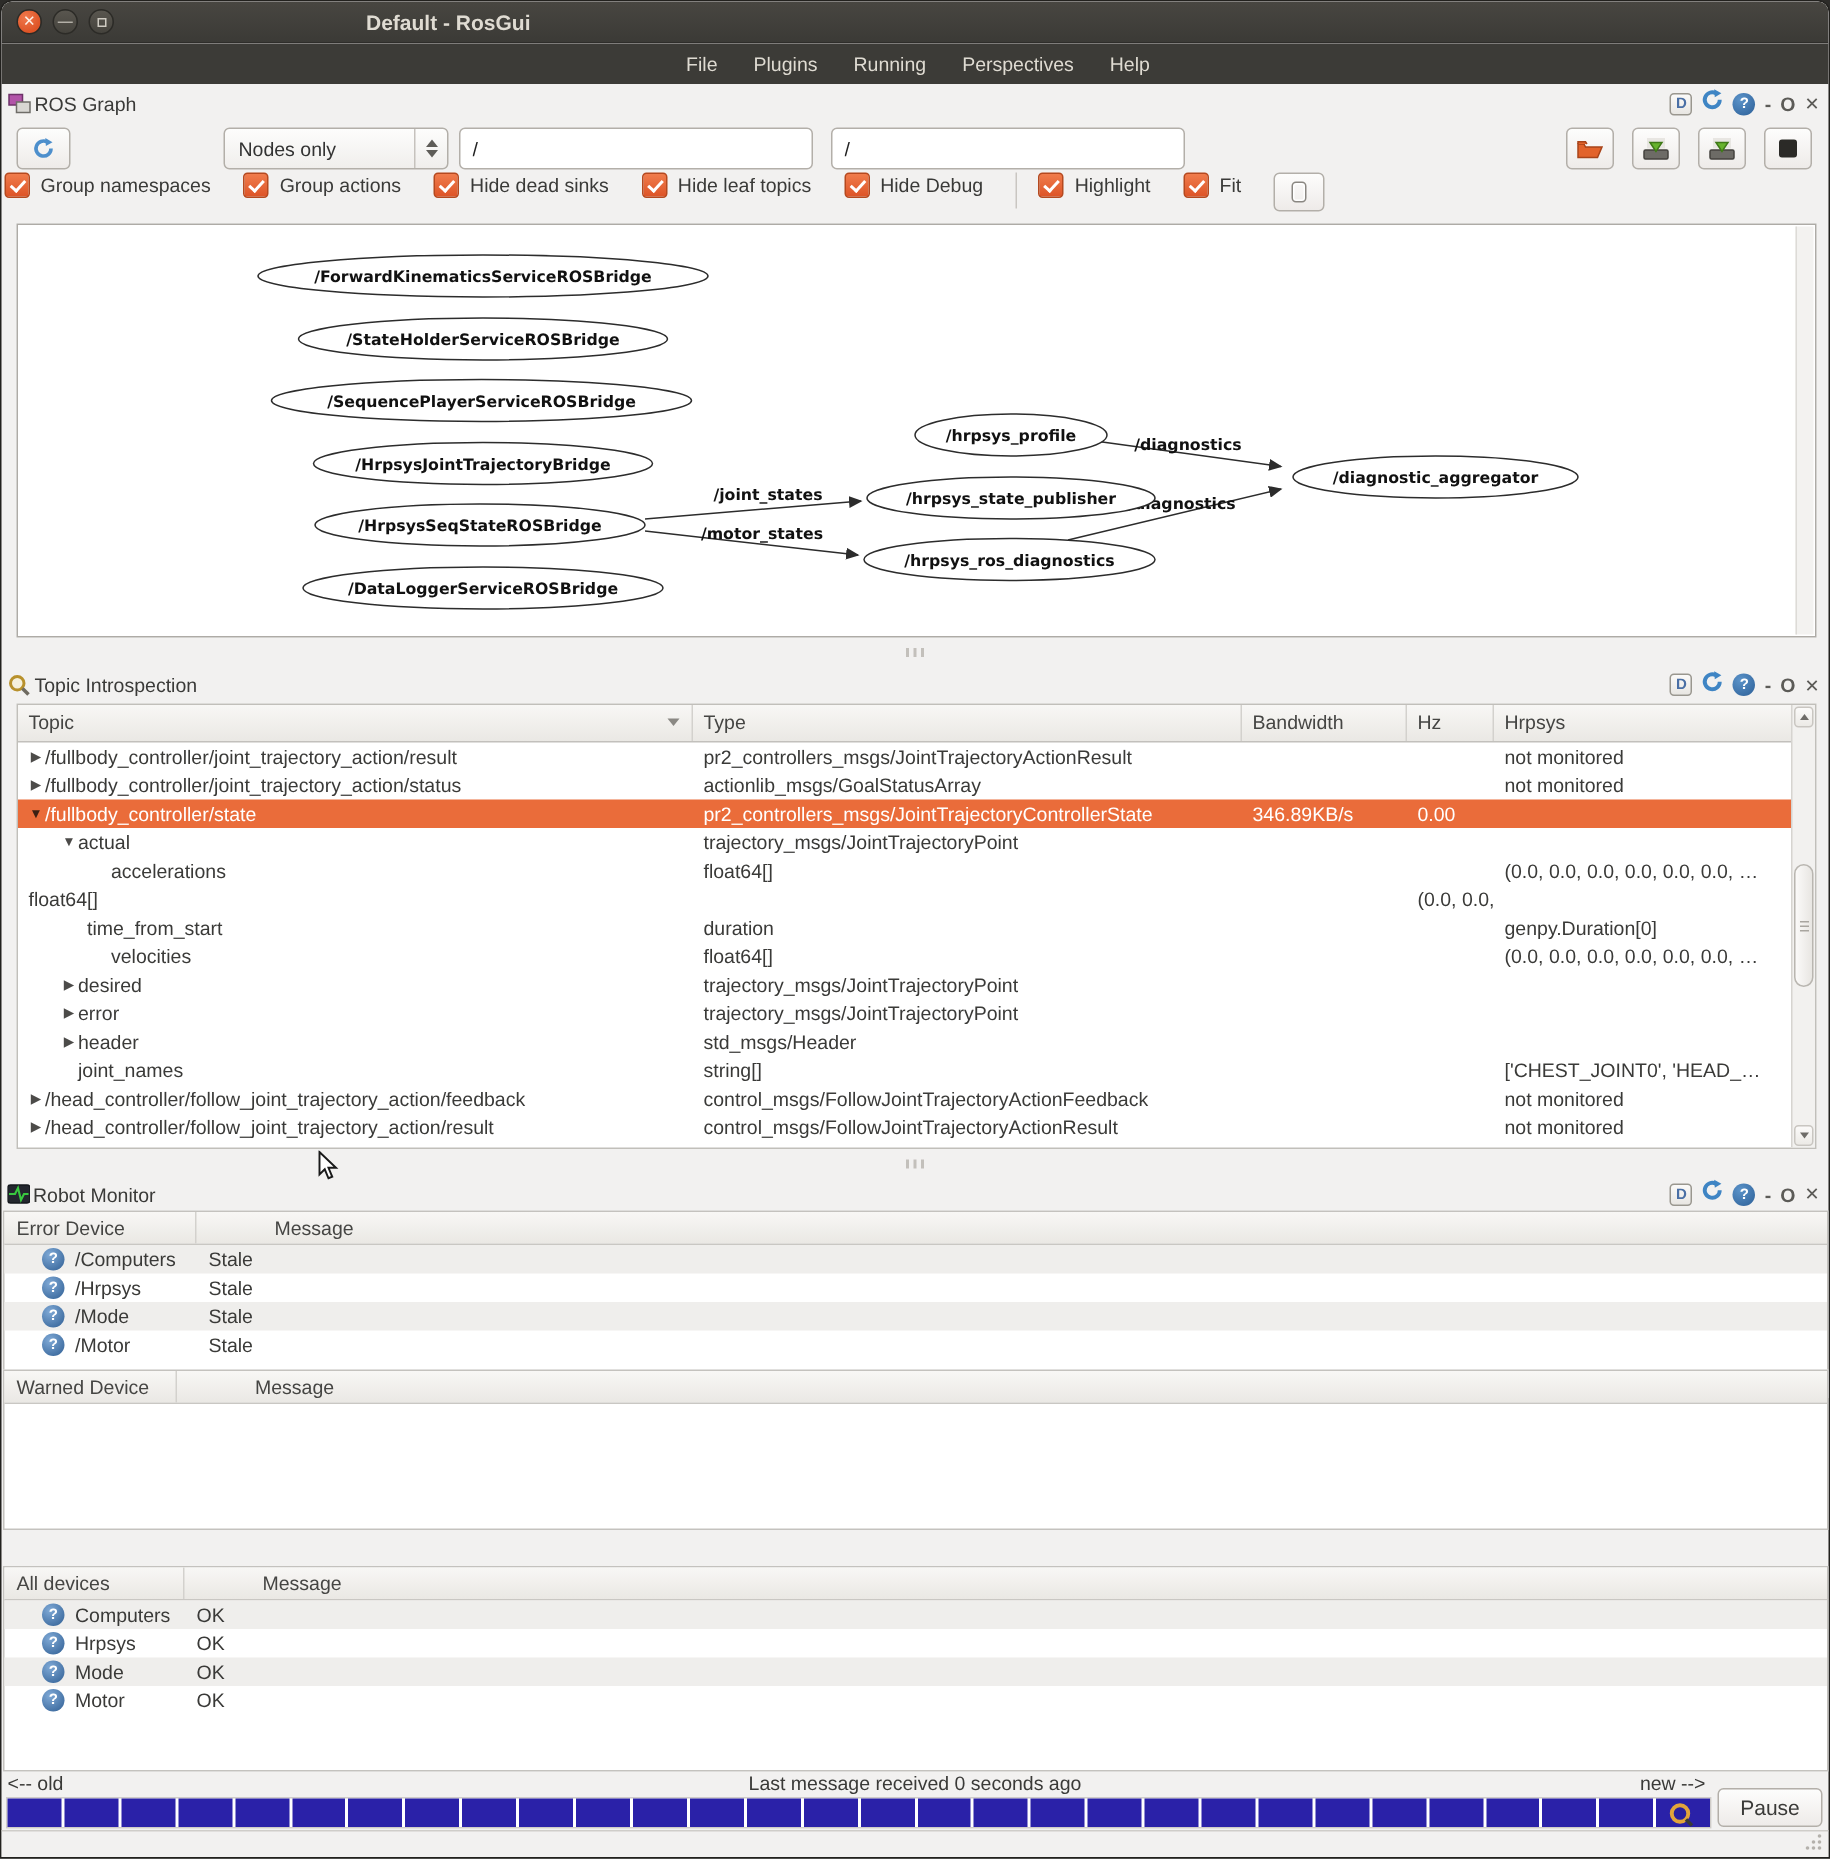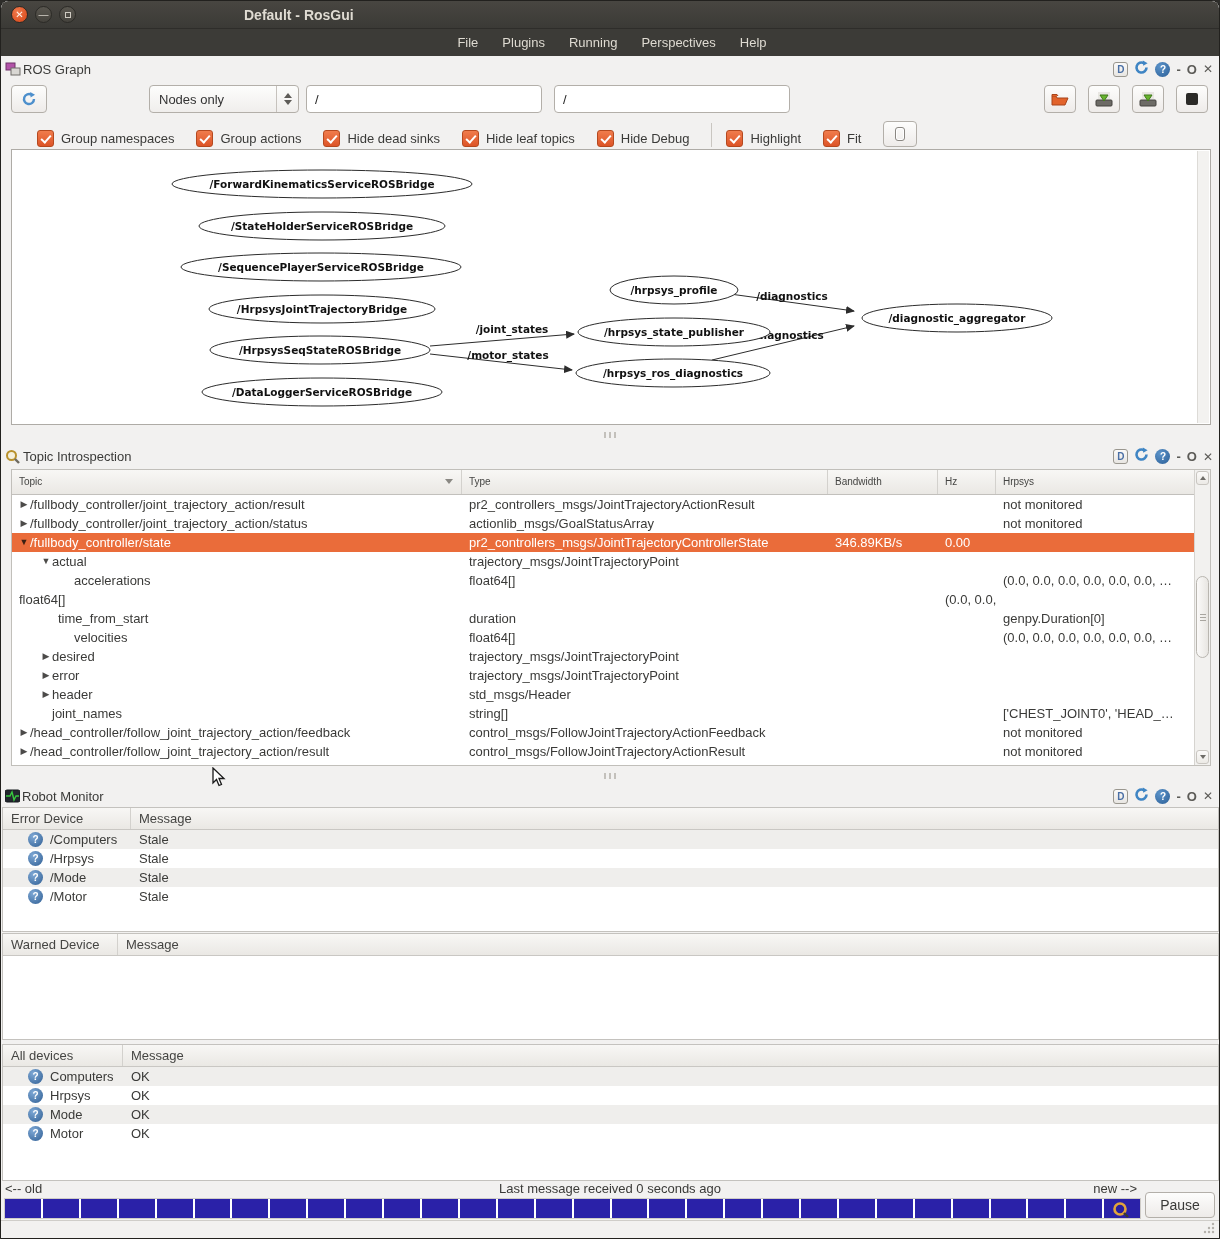--- a/index.html
+++ b/index.html
@@ -47,21 +47,21 @@
          border:1px solid #b3afa9; border-radius:4px; display:flex; align-items:center; justify-content:center; }
   .combo { position:absolute; top:3px; left:148px; width:150px; height:28px; background:linear-gradient(#fdfdfc,#f0eeec);
          border:1px solid #b3afa9; border-radius:4px; display:flex; align-items:center; font-size:13px; color:#333; }
   .combo-text { padding-left:9px; flex:1; }
   .combo-spin { width:22px; height:100%; border-left:1px solid #c6c2bd; display:flex; flex-direction:column; align-items:center; justify-content:center; gap:2px; }
   .tri-up { width:0; height:0; border-left:4px solid transparent; border-right:4px solid transparent; border-bottom:5px solid #5e5c58; }
   .tri-down { width:0; height:0; border-left:4px solid transparent; border-right:4px solid transparent; border-top:5px solid #5e5c58; }
   .filter-input { position:absolute; top:3px; height:28px; background:#fff; border:1px solid #b3afa9; border-radius:4px;
          font-size:13px; color:#222; padding:0 8px; font-family:inherit; }
   
-  .cbrow { position:absolute; top:114px; left:12px; right:0; height:32px; display:flex; align-items:flex-end; padding-left:24px; }
+  .cbrow { position:absolute; top:114px; left:0; right:0; height:32px; display:flex; align-items:flex-start; padding-left:2px; }
   .cb-item { display:flex; align-items:center; margin-right:22px; }
   .cb-box { width:17px; height:17px; border-radius:3px; border:1px solid #b5491f;
             background:linear-gradient(#f2severe,#e0592b); background:linear-gradient(#f07c4c,#dd5427); position:relative; margin-right:7px; }
   .cb-box::after { content:""; position:absolute; left:3px; top:4px; width:8px; height:4px;
             border-left:2px solid #fff; border-bottom:2px solid #fff; transform:rotate(-48deg); }
   .cb-label { font-size:13px; color:#3a3a38; }
   .cb-sep { width:1px; height:24px; background:#c9c6c1; margin:0 14px 0 0; }
   .small-btn { width:34px; height:26px; background:linear-gradient(#fdfdfc,#eeebe9); border:1px solid #b3afa9; border-radius:4px;
             display:flex; align-items:center; justify-content:center; }
   .small-btn .glyph { width:10px; height:14px; border:1.5px solid #8a8782; border-radius:3px; box-shadow:inset 0 0 0 1px #fff; }
@@ -70,21 +70,21 @@
   .canvas svg { display:block; }
   .canvas-scroll { position:absolute; top:1px; right:1px; width:12px; bottom:1px; background:#f3f2f0; border-left:1px solid #dddbd7; }
   
   .split-dots { position:absolute; left:50%; transform:translateX(-50%); display:flex; gap:3px; }
   .split-dots i { width:2px; height:6px; background:#c3c0bb; }
   
   .ti-table { position:absolute; top:468px; left:10px; width:1200px; height:297px; background:#fff; border:1px solid #c1bfba; overflow:hidden; }
   .ti-header { position:absolute; top:0; left:0; width:1182px; height:25px;
       display:grid; grid-template-columns:450px 366px 110px 58px 1fr;
       background:linear-gradient(#f8f7f5,#eae8e4); border-bottom:1px solid #c2c0bc; }
-  .ti-header .hcell { font-size:10px; color:#454543; line-height:24px; padding-left:7px; border-right:1px solid #d3d1cd; position:relative; }
+  .ti-header .hcell { font-size:13px; color:#454543; line-height:24px; padding-left:7px; border-right:1px solid #d3d1cd; position:relative; }
   .ti-header .hcell:last-child { border-right:none; }
   .sort-ind { position:absolute; right:8px; top:9px; width:0; height:0;
       border-left:4px solid transparent; border-right:4px solid transparent; border-top:5px solid #8a8883; }
   .ti-body { position:absolute; top:25px; left:0; width:1182px; bottom:0; overflow:hidden; }
   .ti-row { height:19px; display:grid; grid-template-columns:450px 366px 110px 58px 1fr; font-size:13px; color:#3a3a38; }
   .ti-row.selected { background:#ea6c3a; color:#fff; }
   .ti-row .cell { line-height:19px; white-space:nowrap; overflow:hidden; padding-left:7px; }
   .ti-row .tcell { display:flex; align-items:center; padding-left:0; }
   .tree-arrow { font-size:9px; color:#4c4b49; width:12px; text-align:center; flex:none; }
   .ti-row.selected .tree-arrow { color:#3c2013; }
@@ -94,21 +94,21 @@
        background:linear-gradient(#fbfaf9,#eceae6); border:1px solid #c9c6c1; border-radius:3px; }
   .vs-thumb { position:absolute; left:1px; right:1px; background:linear-gradient(90deg,#fbfaf9,#e8e6e2); border:1px solid #b9b6b0;
        border-radius:7px; display:flex; flex-direction:column; align-items:center; justify-content:center; gap:2px; }
   .vs-thumb i { width:6px; height:1px; background:#a9a6a0; }
   .vs-tri-up { width:0;height:0;border-left:3px solid transparent;border-right:3px solid transparent;border-bottom:4px solid #6e6c68; }
   .vs-tri-down { width:0;height:0;border-left:3px solid transparent;border-right:3px solid transparent;border-top:4px solid #6e6c68; }
   
   .rm-table { position:absolute; left:1px; width:1217px; background:#fff; border:1px solid #c4c2be; }
   .rm-head { height:22px; display:grid; background:linear-gradient(#f8f7f5,#eae8e4); border-bottom:1px solid #c9c7c3; }
   .rm-head .hcell { font-size:13px; color:#454543; line-height:21px; padding-left:8px; border-right:1px solid #d3d1cd; }
-  .rm-head .hcell:last-child { border-right:none; }
+  .rm-head .hcell:last-child { border-right:none;margin-left:44px; }
   .rm-row { height:19px; display:grid; font-size:13px; color:#3a3a38; }
   .rm-row:nth-child(even) { background:#efeeec; }
   .rm-row .dev { display:flex; align-items:center; padding-left:25px; gap:7px; line-height:19px; }
   .rm-row .msg { line-height:19px; padding-left:8px; }
   .q-icon { width:15px; height:15px; border-radius:50%; flex:none;
       background:radial-gradient(circle at 35% 30%, #7fa9d6, #2f5e93); color:#fff;
       font-size:10px; font-weight:bold; text-align:center; line-height:15px; }
   
   .tl-labels { position:absolute; top:1180px; left:0; right:0; height:17px; font-size:13px; color:#3a3a38; }
   .tl-old { position:absolute; left:4px; top:0;text-align:center; }
@@ -557,21 +557,21 @@
         <div class="msg">Stale</div>
       </div>
       <div class="rm-row" style="grid-template-columns: 128px 1fr;">
         <div class="dev">
           <span class="q-icon">?</span>
           <span>/Motor</span>
         </div>
         <div class="msg">Stale</div>
       </div>
     </div>
-  <div class="rm-table" id="rm-table-1" style="top:932px; height:107px;">
+  <div class="rm-table" id="rm-table-1" style="top:912px; height:107px;">
       <div class="rm-head" style="grid-template-columns: 115px 1fr;">
         <div class="hcell">Warned Device</div>
         <div class="hcell">Message</div>
       </div>
     </div>
   <div class="rm-table" id="rm-table-2" style="top:1043px; height:137px;">
       <div class="rm-head" style="grid-template-columns: 120px 1fr;">
         <div class="hcell">All devices</div>
         <div class="hcell">Message</div>
       </div>

